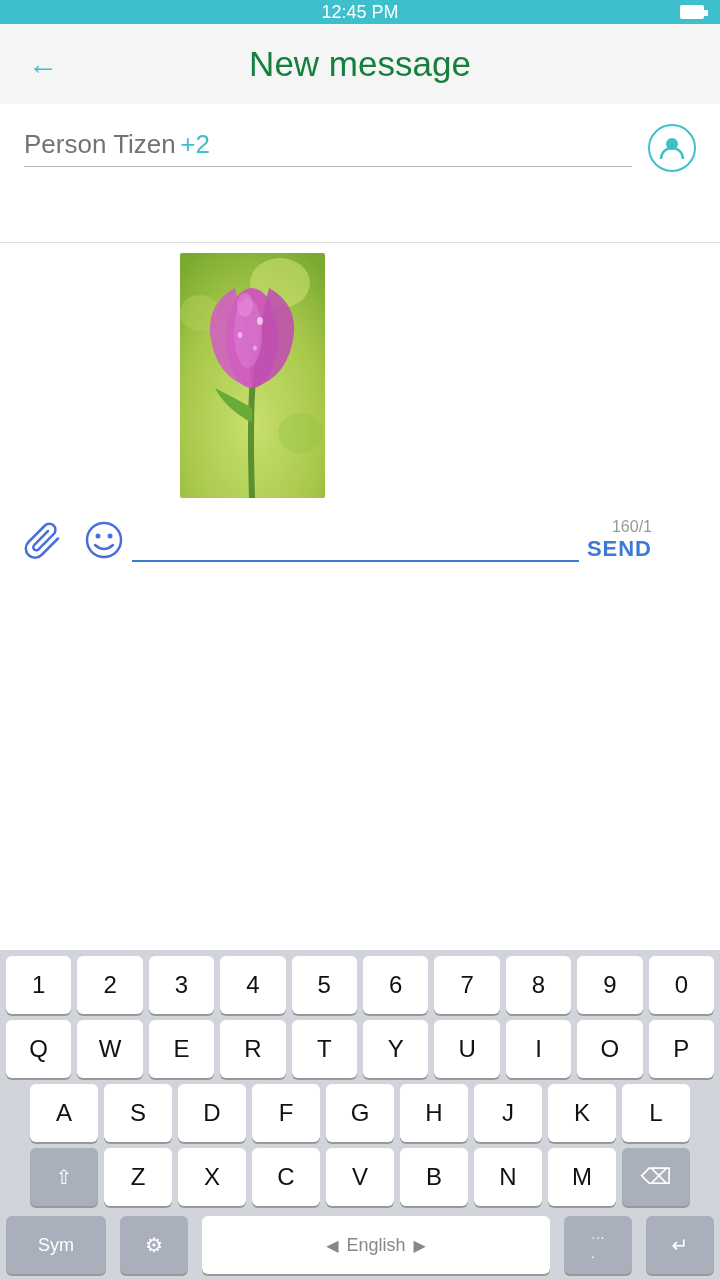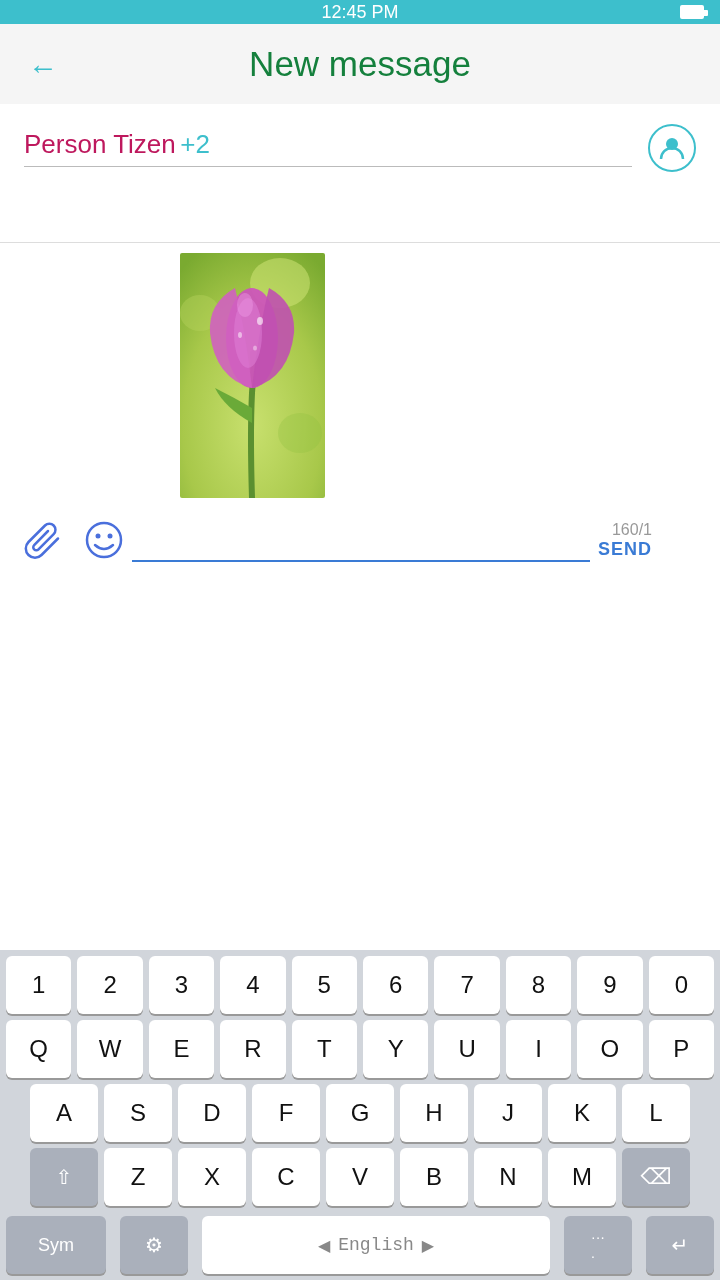--- a/index.html
+++ b/index.html
@@ -82,21 +82,21 @@
       align-items: center;
       background: white;
     }
     #to-input-area {
       flex: 1;
       border-bottom: 1.5px solid #bbb;
       padding-bottom: 6px;
     }
     #to-text {
       font-size: 26px;
-      color: #be185d;
+      color: #737373;
     }
     #to-count {
       color: #3dbfcc;
       font-size: 26px;
     }
     #contact-icon-btn {
       width: 48px;
       height: 48px;
       margin-left: 16px;
       cursor: pointer;
@@ -177,21 +177,21 @@
       align-items: flex-end;
       margin-left: 8px;
     }
     #char-count {
       color: #999;
       font-size: 16px;
       line-height: 1.2;
     }
     #send-btn {
       color: #3a7bd5;
-      font-size: 18px;
+      font-size: 22px;
       font-weight: 700;
       letter-spacing: 1px;
       cursor: pointer;
       line-height: 1.2;
     }
 
     
     #keyboard {
       width: 720px;
       background: #d1d5db;
@@ -246,21 +246,20 @@
       padding: 0 6px 6px 6px;
       justify-content: center;
     }
     .lang-arrow {
       color: #888;
       font-size: 16px;
     }
     #lang-label {
       color: #888;
       font-size: 18px;
-      font-family: Liberation Mono, monospace;
     }
     .backspace-icon {
       font-size: 22px;
     }
   </style>
 </head>
 <body>
 
 <div id="status-bar">
   <span id="status-time">12:45 PM</span>

